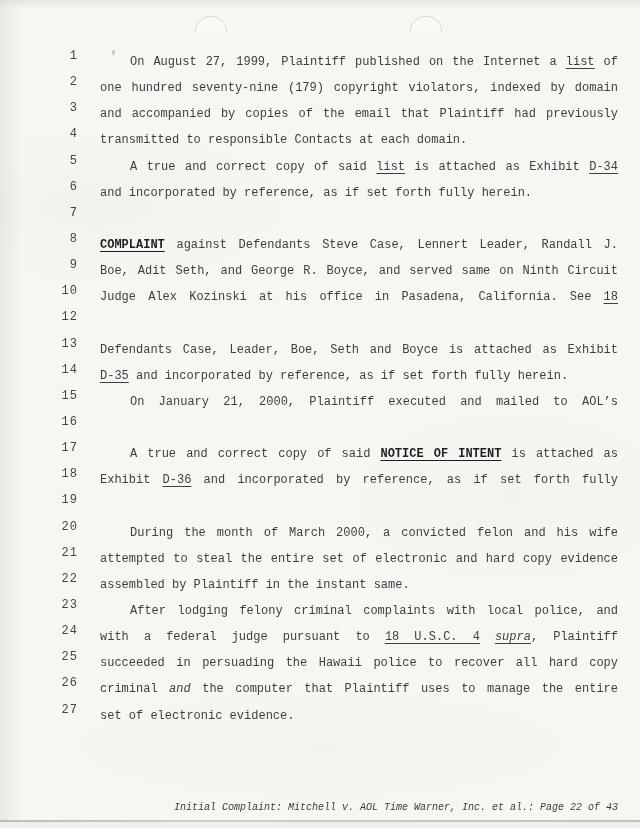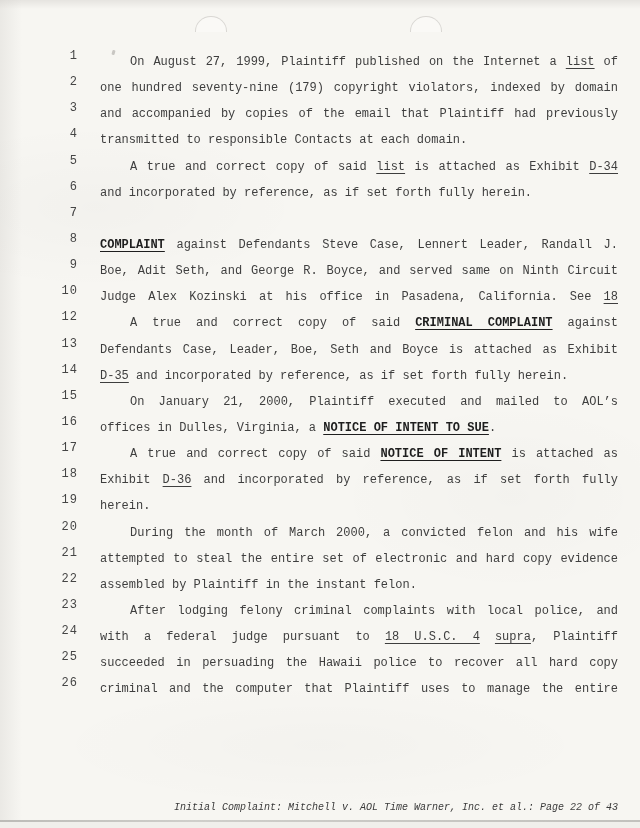--- a/index.html
+++ b/index.html
@@ -82,21 +82,21 @@
     width: 518px;
     text-align: left;
   }
   .line-text.justify {
     text-align: justify;
     text-align-last: justify;
   }
   .line-text.indent { text-indent: 30px; }
   .line-text .b { font-weight: bold; color: #1e1e1e; }
   .line-text .u { text-decoration: underline; text-underline-offset: 3px; }
-  .line-text .i { }
+  .line-text .i { font-style: italic; }
   
   .footer {
     position: absolute;
     top: 766px; left: 100px; width: 518px;
     height: 20px; line-height: 20px;
     text-align: right;
     font-style: italic;
     font-size: 10px;
     color: #3a3a3a;
     white-space: nowrap;
@@ -161,71 +161,68 @@
   </div>
 
   <div class="line">
     <span class="line-number">10</span>
     <span class="line-text justify"><span>Judge Alex Kozinski at his office in Pasadena, California.  See </span><span class="u">18</span></span>
   </div>
 
 
   <div class="line">
     <span class="line-number">12</span>
-    <span class="line-text justify indent"><span>A true and correct copy of said </span><span class="b u">CRIMINAL COMPLAINT</span><span> against</span></span>
   </div>
 
   <div class="line">
     <span class="line-number">13</span>
     <span class="line-text justify"><span>Defendants Case, Leader, Boe, Seth and Boyce is attached as Exhibit</span></span>
   </div>
 
   <div class="line">
     <span class="line-number">14</span>
     <span class="line-text"><span class="u">D-35</span><span> and incorporated by reference, as if set forth fully herein.</span></span>
   </div>
 
   <div class="line">
     <span class="line-number">15</span>
     <span class="line-text justify indent"><span>On January 21, 2000, Plaintiff executed and mailed to AOL’s</span></span>
   </div>
 
   <div class="line">
     <span class="line-number">16</span>
-    <span class="line-text"><span>offices in Dulles, Virginia, a </span><span class="b u">NOTICE OF INTENT TO SUE</span><span>.</span></span>
   </div>
 
   <div class="line">
     <span class="line-number">17</span>
     <span class="line-text justify indent"><span>A true and correct copy of said </span><span class="b u">NOTICE OF INTENT</span><span> is attached as</span></span>
   </div>
 
   <div class="line">
     <span class="line-number">18</span>
     <span class="line-text justify"><span>Exhibit </span><span class="u">D-36</span><span> and incorporated by reference, as if set forth fully</span></span>
   </div>
 
   <div class="line">
     <span class="line-number">19</span>
-    <span class="line-text"><span>herein.</span></span>
   </div>
 
   <div class="line">
     <span class="line-number">20</span>
     <span class="line-text justify indent"><span>During the month of March 2000, a convicted felon and his wife</span></span>
   </div>
 
   <div class="line">
     <span class="line-number">21</span>
     <span class="line-text justify"><span>attempted to steal the entire set of electronic and hard copy evidence</span></span>
   </div>
 
   <div class="line">
     <span class="line-number">22</span>
-    <span class="line-text"><span>assembled by Plaintiff in the instant felon.</span></span>
+    <span class="line-text"><span>assembled by Plaintiff in the instant same.</span></span>
   </div>
 
   <div class="line">
     <span class="line-number">23</span>
     <span class="line-text justify indent"><span>After lodging felony criminal complaints with local police, and</span></span>
   </div>
 
   <div class="line">
     <span class="line-number">24</span>
     <span class="line-text justify"><span>with a federal judge pursuant to </span><span class="u">18 U.S.C. 4</span><span> </span><span class="i u">supra</span><span>, Plaintiff</span></span>
@@ -234,20 +231,24 @@
   <div class="line">
     <span class="line-number">25</span>
     <span class="line-text justify"><span>succeeded in persuading the Hawaii police to recover all hard copy</span></span>
   </div>
 
   <div class="line">
     <span class="line-number">26</span>
     <span class="line-text justify"><span>criminal </span><span class="i">and</span><span> the computer that Plaintiff uses to manage the entire</span></span>
   </div>
 
+  <div class="line">
+    <span class="line-number">27</span>
+    <span class="line-text"><span>set of electronic evidence.</span></span>
+  </div>
 </div>
 
   <div class="footer">Initial Complaint:  Mitchell v. AOL Time Warner, Inc. et al.:  Page 22 of 43</div>
 
   <div class="edge-bottom-line"></div>
   <div class="edge-bottom-area"></div>
 
 </div>
 
 </body></html>

